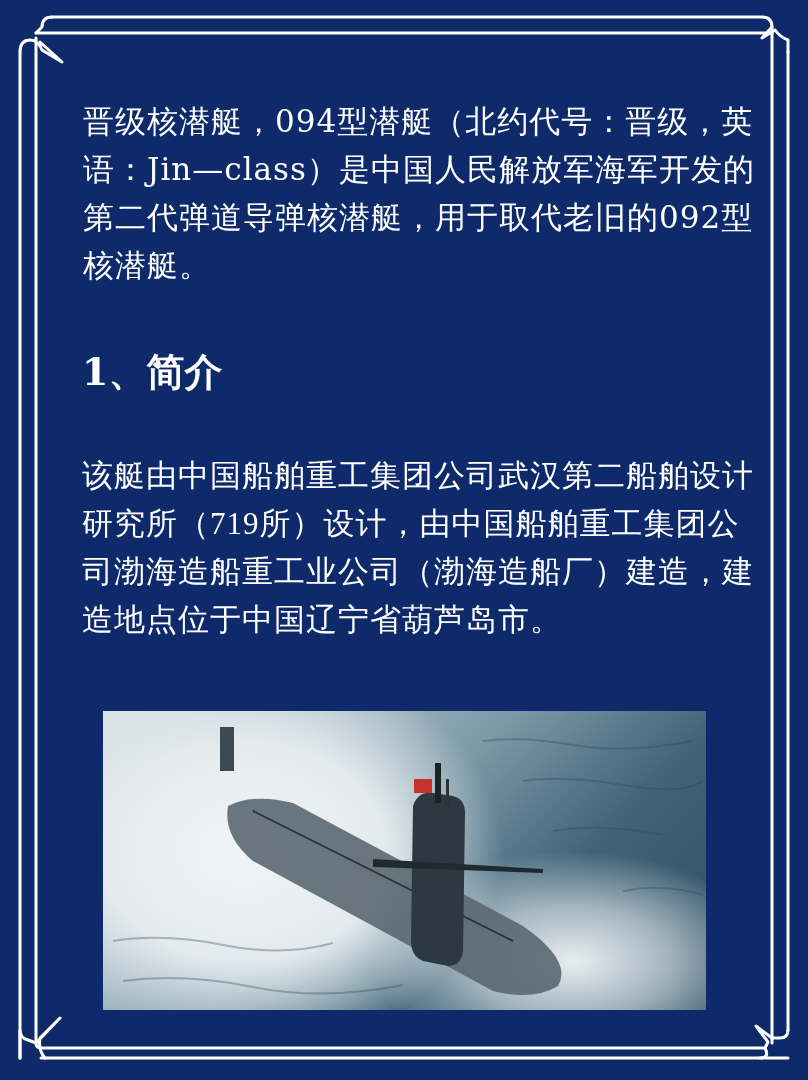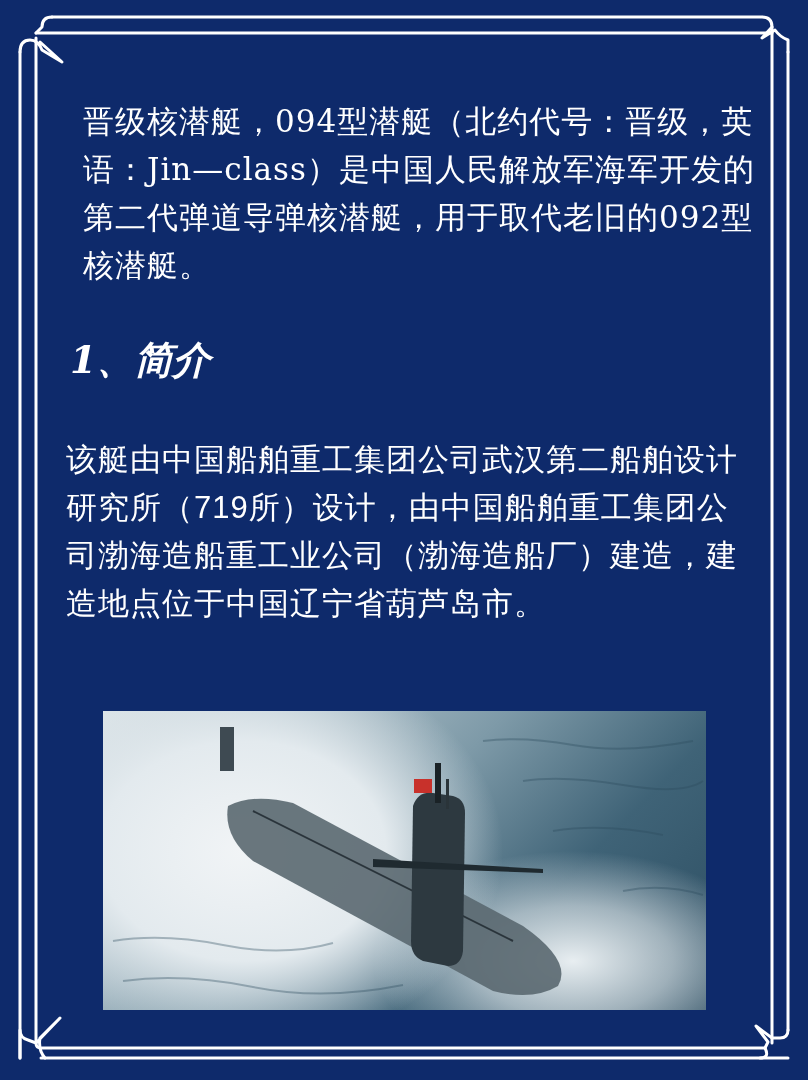--- a/index.html
+++ b/index.html
@@ -14,28 +14,27 @@
   .intro {
     position: absolute; left: 66px; top: 80px; width: 680px;
     font-size: 31px; line-height: 48px; letter-spacing: 1px;
     font-family: "DejaVu Serif", "Liberation Serif", serif;
     margin: 17px;
   }
   .section-title {
     position: absolute; left: 66px; top: 328px;
     font-size: 38px; font-weight: bold; line-height: 56px;
     font-family: "DejaVu Serif", "Liberation Serif", serif;
-    margin: 4px;
-    font-style: italic;
+    margin: 16px;
   }
   .body-text {
     position: absolute; left: 66px; top: 436px; width: 680px;
     font-size: 31px; line-height: 48px; letter-spacing: 1px;
-    font-family: Liberation Sans, sans-serif;
-    margin: 0;
+    font-family: Liberation Serif, serif;
+    margin: 16px;
   }
   .photo {
     position: absolute; left: 103px; top: 711px; width: 603px; height: 299px;
     overflow: hidden;
     background:
       radial-gradient(ellipse 260px 200px at 140px 140px, #f1f4f6 0%, #e3eaee 55%, rgba(227,234,238,0) 100%),
       radial-gradient(ellipse 200px 110px at 470px 250px, #e8eef1 0%, rgba(232,238,241,0.6) 50%, rgba(232,238,241,0) 100%),
       linear-gradient(135deg, #d9e2e6 0%, #7e9aa8 45%, #3f6377 70%, #2c4d61 100%);
   }
   .photo svg { position: absolute; left: 0; top: 0; }

